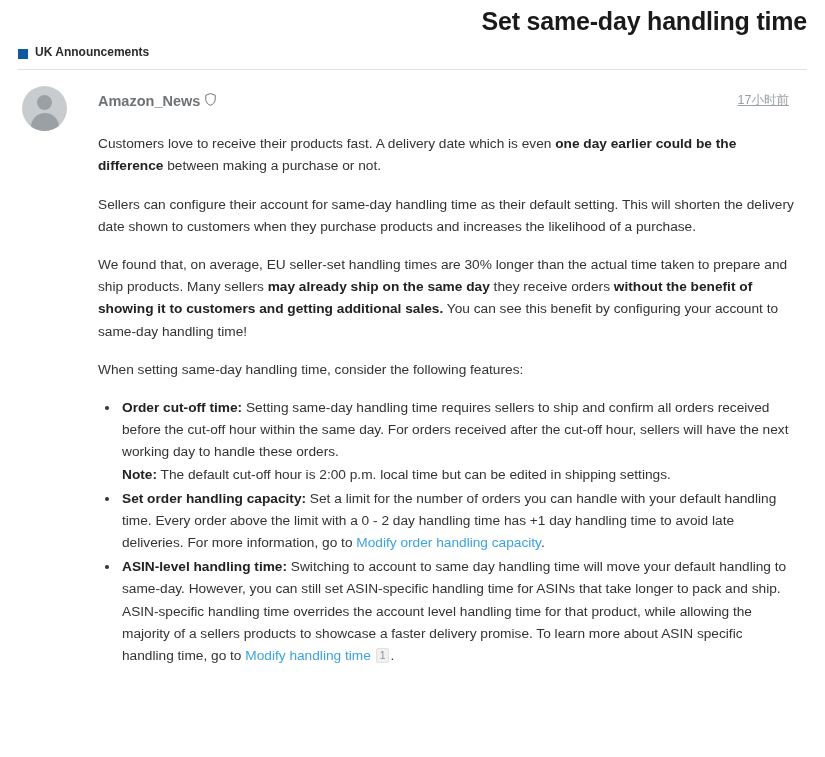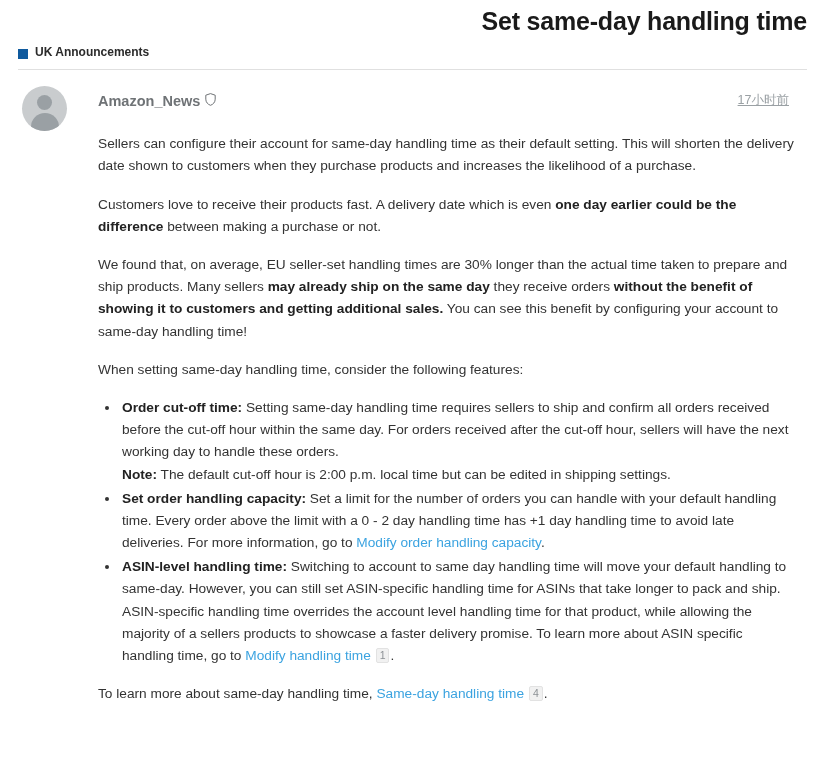--- a/index.html
+++ b/index.html
@@ -192,40 +192,39 @@
             <svg width="11" height="13" viewBox="0 0 11 13" aria-hidden="true">
               <path d="M5.5 0.6 L10.2 2.2 V6.2 C10.2 9.1 8.2 11.4 5.5 12.3 C2.8 11.4 0.8 9.1 0.8 6.2 V2.2 Z" fill="none" stroke="#6f7376" stroke-width="1"></path>
             </svg>
           </span>
         </div>
         <div class="timestamp">17小时前</div>
       </div>
 
       <div class="body-text">
 
+        <p><span>Customers love to receive their products fast. A delivery date which is even </span><b>one day earlier could be the difference</b><span> between making a purchase or not.</span></p>
+
         <p>Sellers can configure their account for same-day handling time as their default setting. This will shorten the delivery date shown to customers when they purchase products and increases the likelihood of a purchase.</p>
-
-        <p><span>Customers love to receive their products fast. A delivery date which is even </span><b>one day earlier could be the difference</b><span> between making a purchase or not.</span></p>
 
         <p><span>We found that, on average, EU seller-set handling times are 30% longer than the actual time taken to prepare and ship products. Many sellers </span><b>may already ship on the same day</b><span> they receive orders </span><b>without the benefit of showing it to customers and getting additional sales.</b><span> You can see this benefit by configuring your account to same-day handling time!</span></p>
 
         <p>When setting same-day handling time, consider the following features:</p>
 
         <ul class="features">
           <li>
             <b>Order cut-off time:</b><span> Setting same-day handling time requires sellers to ship and confirm all orders received before the cut-off hour within the same day. For orders received after the cut-off hour, sellers will have the next working day to handle these orders.</span><br>
             <b>Note:</b><span> The default cut-off hour is 2:00 p.m. local time but can be edited in shipping settings.</span>
           </li>
           <li>
             <b>Set order handling capacity:</b><span> Set a limit for the number of orders you can handle with your default handling time. Every order above the limit with a 0 - 2 day handling time has +1 day handling time to avoid late deliveries. For more information, go to </span><a class="link" href="#">Modify order handling capacity</a><span>.</span>
           </li>
           <li>
             <b>ASIN-level handling time:</b><span> Switching to account to same day handling time will move your default handling to same-day. However, you can still set ASIN-specific handling time for ASINs that take longer to pack and ship. ASIN-specific handling time overrides the account level handling time for that product, while allowing the majority of a sellers products to showcase a faster delivery promise. To learn more about ASIN specific handling time, go to </span><a class="link" href="#">Modify handling time</a> <span class="ref">1</span><span>.</span>
           </li>
         </ul>
 
-        <p><span>To learn more about same-day handling time, </span><a class="link" href="#">Same-day handling time</a> <span class="ref">4</span><span>.</span></p>
 
 
       </div>
     </div>
   </div>
 </div>
 
 </body></html>

